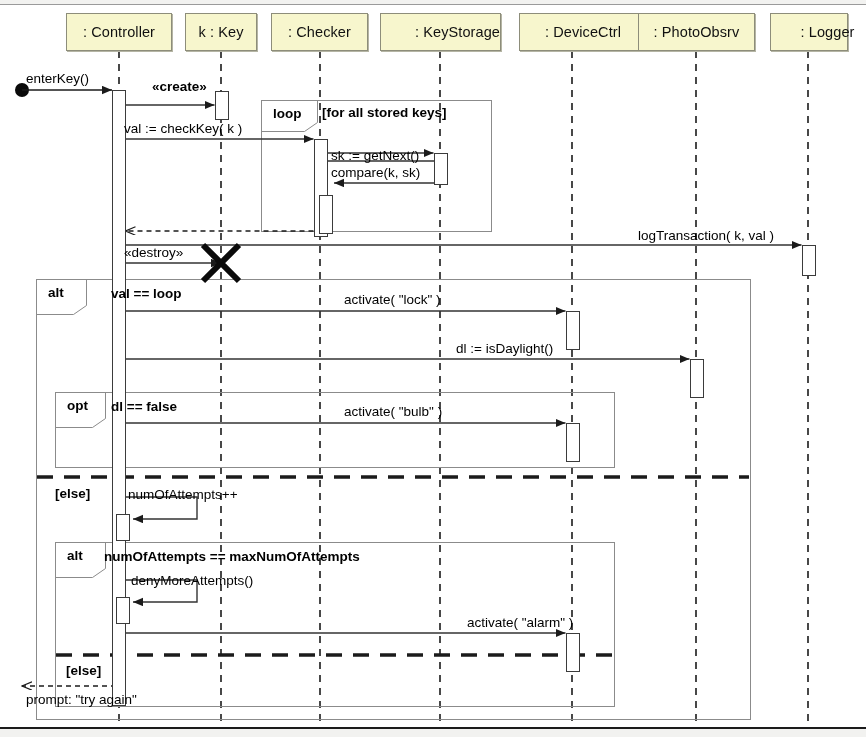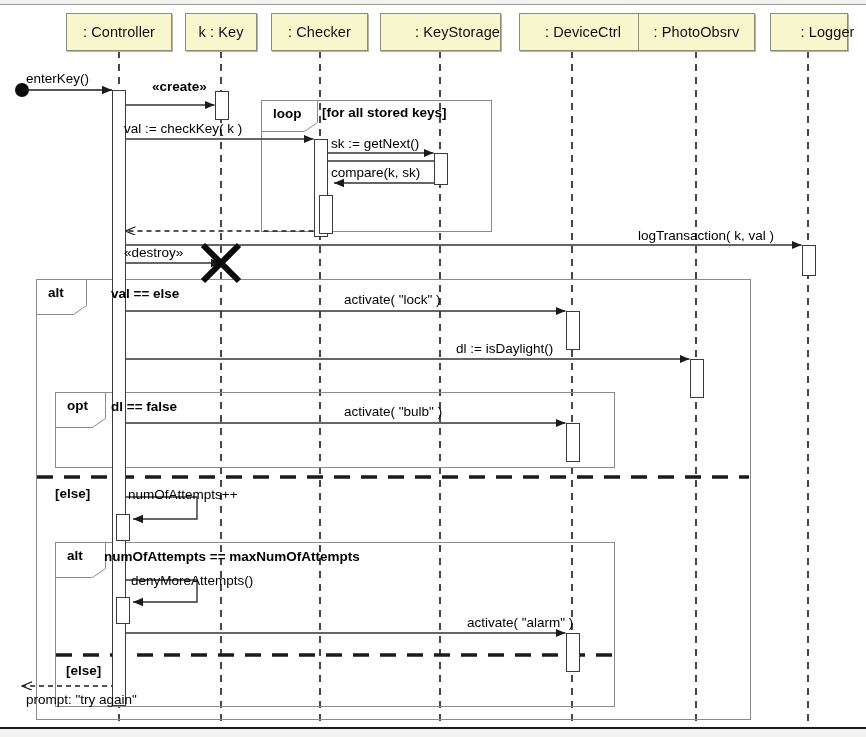--- a/index.html
+++ b/index.html
@@ -152,31 +152,31 @@
           <span class="actor-label">: PhotoObsrv</span>
         </div>
         <div class="actor-box" style="left: 770px; top: 8px; width: 78px; background: rgb(247, 246, 205); border-color: rgb(141, 141, 122); padding-left: 37px;">
           <span class="actor-label">: Logger</span>
         </div>
       </div>
     <div id="text-overlay">
         <div class="msg-label frag-kind-t" style="left: 273px; top: 101px; font: bold 13.5px &quot;Liberation Sans&quot;, sans-serif;">loop</div>
         <div class="msg-label frag-guard-t" style="left: 322px; top: 100px; font: bold 13.5px &quot;Liberation Sans&quot;, sans-serif;">[for all stored keys]</div>
         <div class="msg-label frag-kind-t" style="left: 48px; top: 280px; font: bold 13.5px &quot;Liberation Sans&quot;, sans-serif;">alt</div>
-        <div class="msg-label frag-guard-t" style="left: 111px; top: 281px; font: bold 13.5px &quot;Liberation Sans&quot;, sans-serif;">val == else</div>
+        <div class="msg-label frag-guard-t" style="left: 111px; top: 281px; font: bold 13.5px &quot;Liberation Sans&quot;, sans-serif;">val == loop</div>
         <div class="msg-label frag-guard-t" style="left: 55px; top: 481px; font: bold 13.5px &quot;Liberation Sans&quot;, sans-serif;">[else]</div>
         <div class="msg-label frag-kind-t" style="left: 67px; top: 393px; font: bold 13.5px &quot;Liberation Sans&quot;, sans-serif;">opt</div>
         <div class="msg-label frag-guard-t" style="left: 111px; top: 394px; font: bold 13.5px &quot;Liberation Sans&quot;, sans-serif;">dl == false</div>
         <div class="msg-label frag-kind-t" style="left: 67px; top: 543px; font: bold 13.5px &quot;Liberation Sans&quot;, sans-serif;">alt</div>
         <div class="msg-label frag-guard-t" style="left: 104px; top: 544px; font: bold 13.5px &quot;Liberation Sans&quot;, sans-serif;">numOfAttempts == maxNumOfAttempts</div>
         <div class="msg-label frag-guard-t" style="left: 66px; top: 658px; font: bold 13.5px &quot;Liberation Sans&quot;, sans-serif;">[else]</div>
         <div class="msg-label" style="left: 26px; top: 66px;">enterKey()</div>
         <div class="msg-label" style="left: 152px; top: 74px; font-weight: bold;">«create»</div>
         <div class="msg-label" style="left: 124px; top: 116px;">val := checkKey( k )</div>
-        <div class="msg-label" style="left: 331px; top: 131px;">sk := getNext()</div>
+        <div class="msg-label" style="left: 331px; top: 143px;">sk := getNext()</div>
         <div class="msg-label" style="left: 331px; top: 160px;">compare(k, sk)</div>
         <div class="msg-label" style="left: 638px; top: 223px;">logTransaction( k, val )</div>
         <div class="msg-label" style="left: 124px; top: 240px;">«destroy»</div>
         <div class="msg-label" style="left: 344px; top: 287px;">activate( "lock" )</div>
         <div class="msg-label" style="left: 456px; top: 336px;">dl := isDaylight()</div>
         <div class="msg-label" style="left: 344px; top: 399px;">activate( "bulb" )</div>
         <div class="msg-label" style="left: 128px; top: 482px;">numOfAttempts++</div>
         <div class="msg-label" style="left: 131px; top: 568px;">denyMoreAttempts()</div>
         <div class="msg-label" style="left: 467px; top: 610px;">activate( "alarm" )</div>
         <div class="msg-label" style="left: 26px; top: 687px;">prompt: "try again"</div>

